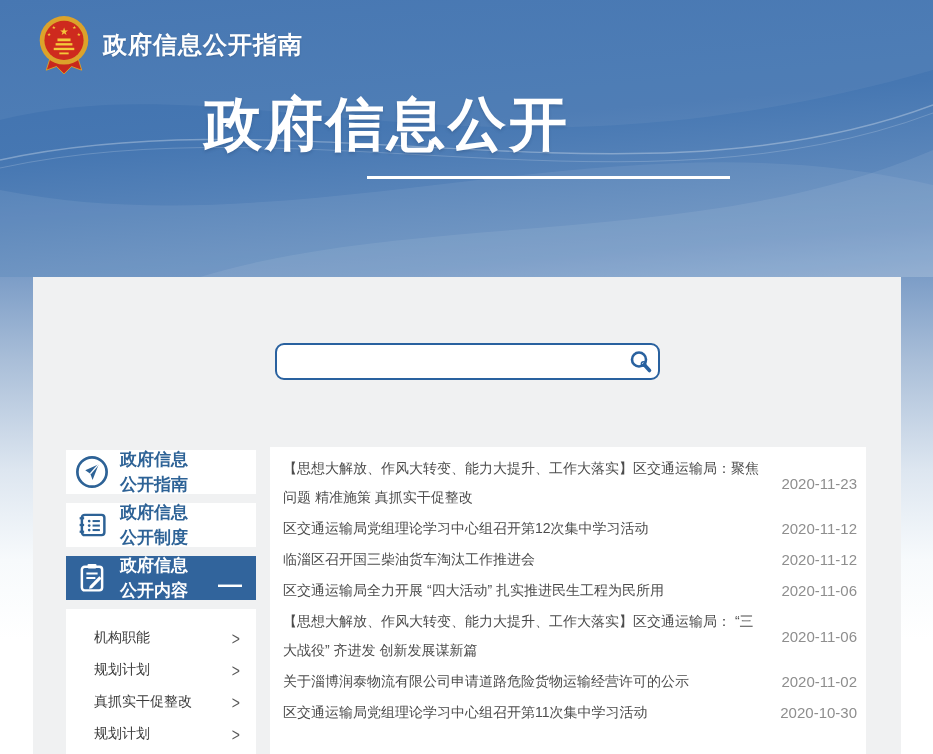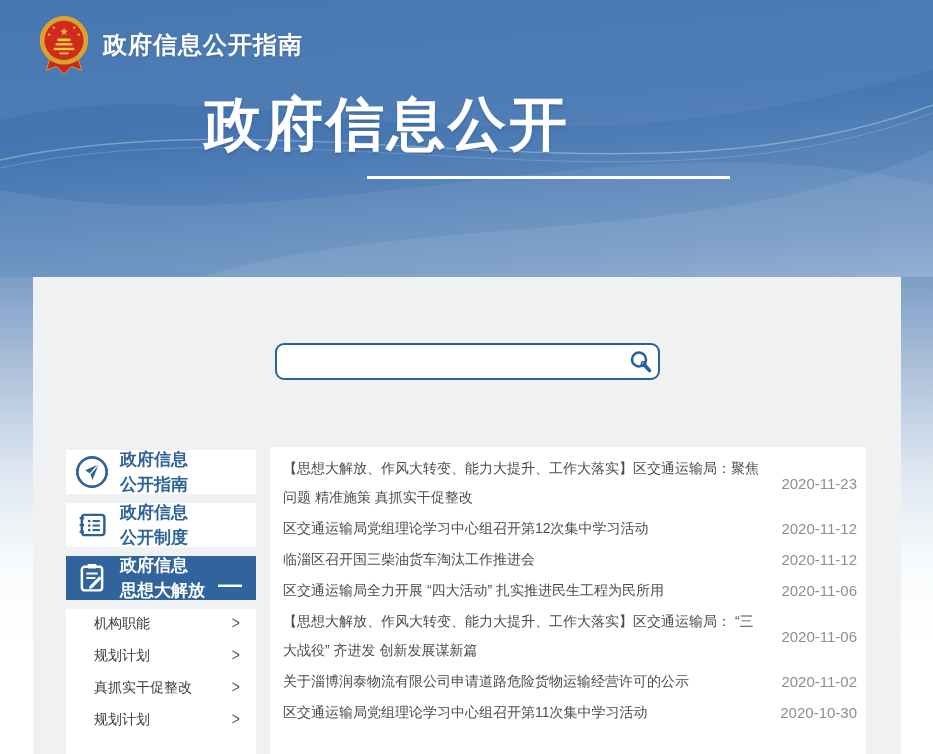--- a/index.html
+++ b/index.html
@@ -37,21 +37,21 @@
   .sidebar { position:absolute; left:33px; top:173px; width:190px; }
   .side-card { background:#ffffff; height:44px; margin-bottom:9px; display:flex; align-items:center;
                padding-left:7px; cursor:pointer; }
   .side-card .card-icon { width:38px; height:38px; flex:0 0 38px; display:flex; align-items:center; justify-content:center; }
   .side-card .card-label { margin-left:9px; font-size:17px; line-height:25px; font-weight:bold; color:#2d6296; }
   .side-card.active { background:#31649c; position:relative; }
   .side-card.active .card-label { color:#ffffff; }
   .side-card.active .collapse { position:absolute; right:14px; top:14px; color:#ffffff; font-size:24px; font-weight:bold; }
 
   .submenu { background:#ffffff; margin-top:1px; padding:6px 0 40px 0; }
-  .submenu-item { height:32px; display:flex; align-items:flex-start; justify-content:space-between;
+  .submenu-item { height:32px; display:flex; align-items:flex-end; justify-content:space-between;
                   padding:0 16px 0 28px; cursor:pointer; }
   .submenu-item .mi-label { font-size:14px; color:#3b3b3b; }
   .submenu-item .mi-arrow { font-size:14px; color:#5a5a5a; transform:scaleY(1.3); }
 
   
   .news { position:absolute; left:237px; top:170px; width:596px; min-height:320px; background:#ffffff;
           padding:7px 9px 12px 13px; }
   .news-row { display:flex; align-items:center; gap:10px; margin-bottom:2px; cursor:pointer; }
   .news-title { flex:1; font-size:14px; color:#4c4c4c; line-height:29px; }
   .news-date { flex:0 0 82px; text-align:right; font-size:15px; color:#8e8e8e; white-space:nowrap; }
@@ -147,21 +147,21 @@
           <svg width="36" height="36" viewBox="0 0 32 32">
             <rect x="7" y="6" width="18" height="21" rx="2.5" fill="none" stroke="#ffffff" stroke-width="2.2"></rect>
             <rect x="12" y="3.5" width="8" height="4" rx="1" fill="#ffffff"></rect>
             <line x1="11" y1="12" x2="21" y2="12" stroke="#ffffff" stroke-width="1.8"></line>
             <line x1="11" y1="16" x2="19" y2="16" stroke="#ffffff" stroke-width="1.8"></line>
             <path d="M14 23 L22.5 14.5 L24.5 16.5 L16 25 L13.4 25.6 Z" fill="#ffffff"></path>
           </svg>
         </span>
         <span class="card-label">
           <span>政府信息</span><br>
-          <span>思想大解放</span>
+          <span>公开内容</span>
         </span>
         <span class="collapse">—</span>
       </div>
 
       <nav class="submenu" id="submenu">
           <div class="submenu-item">
     <span class="mi-label">机构职能</span>
     <span class="mi-arrow">&gt;</span>
   </div>
           <div class="submenu-item">

